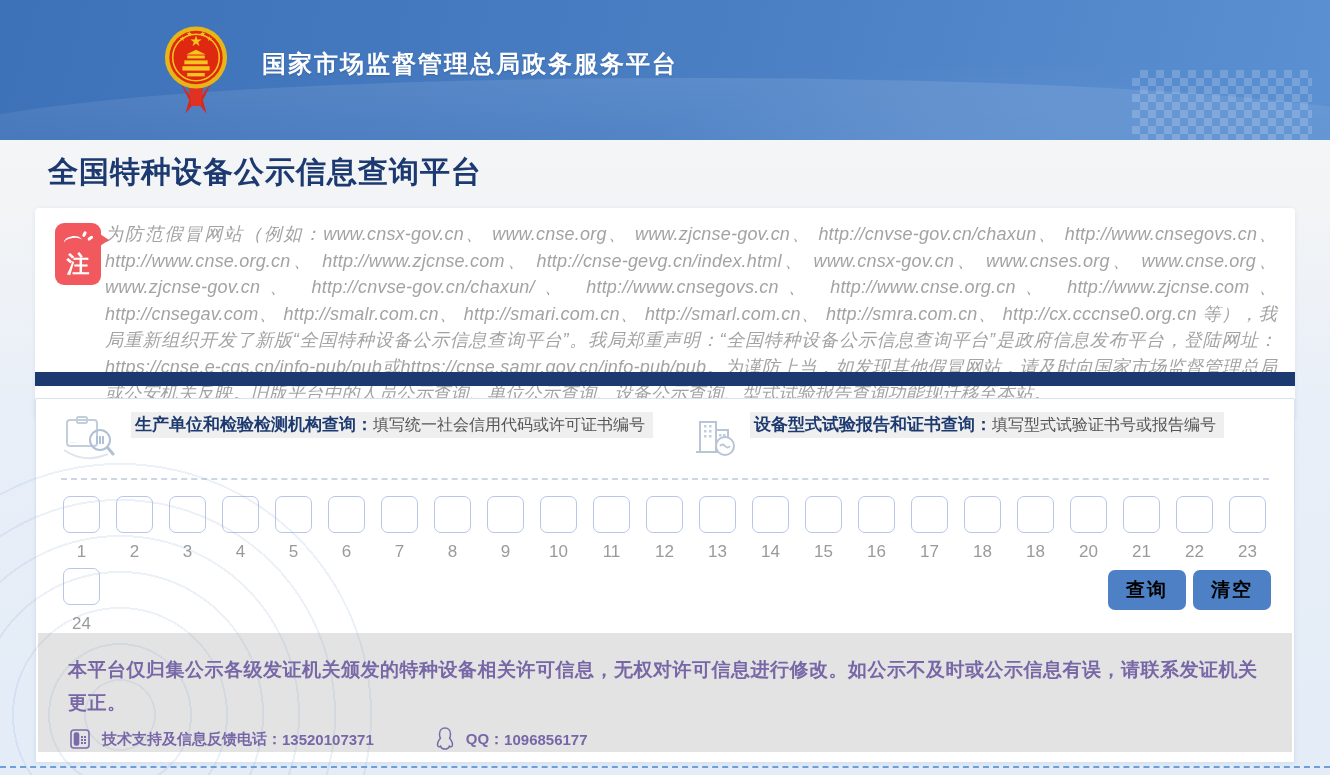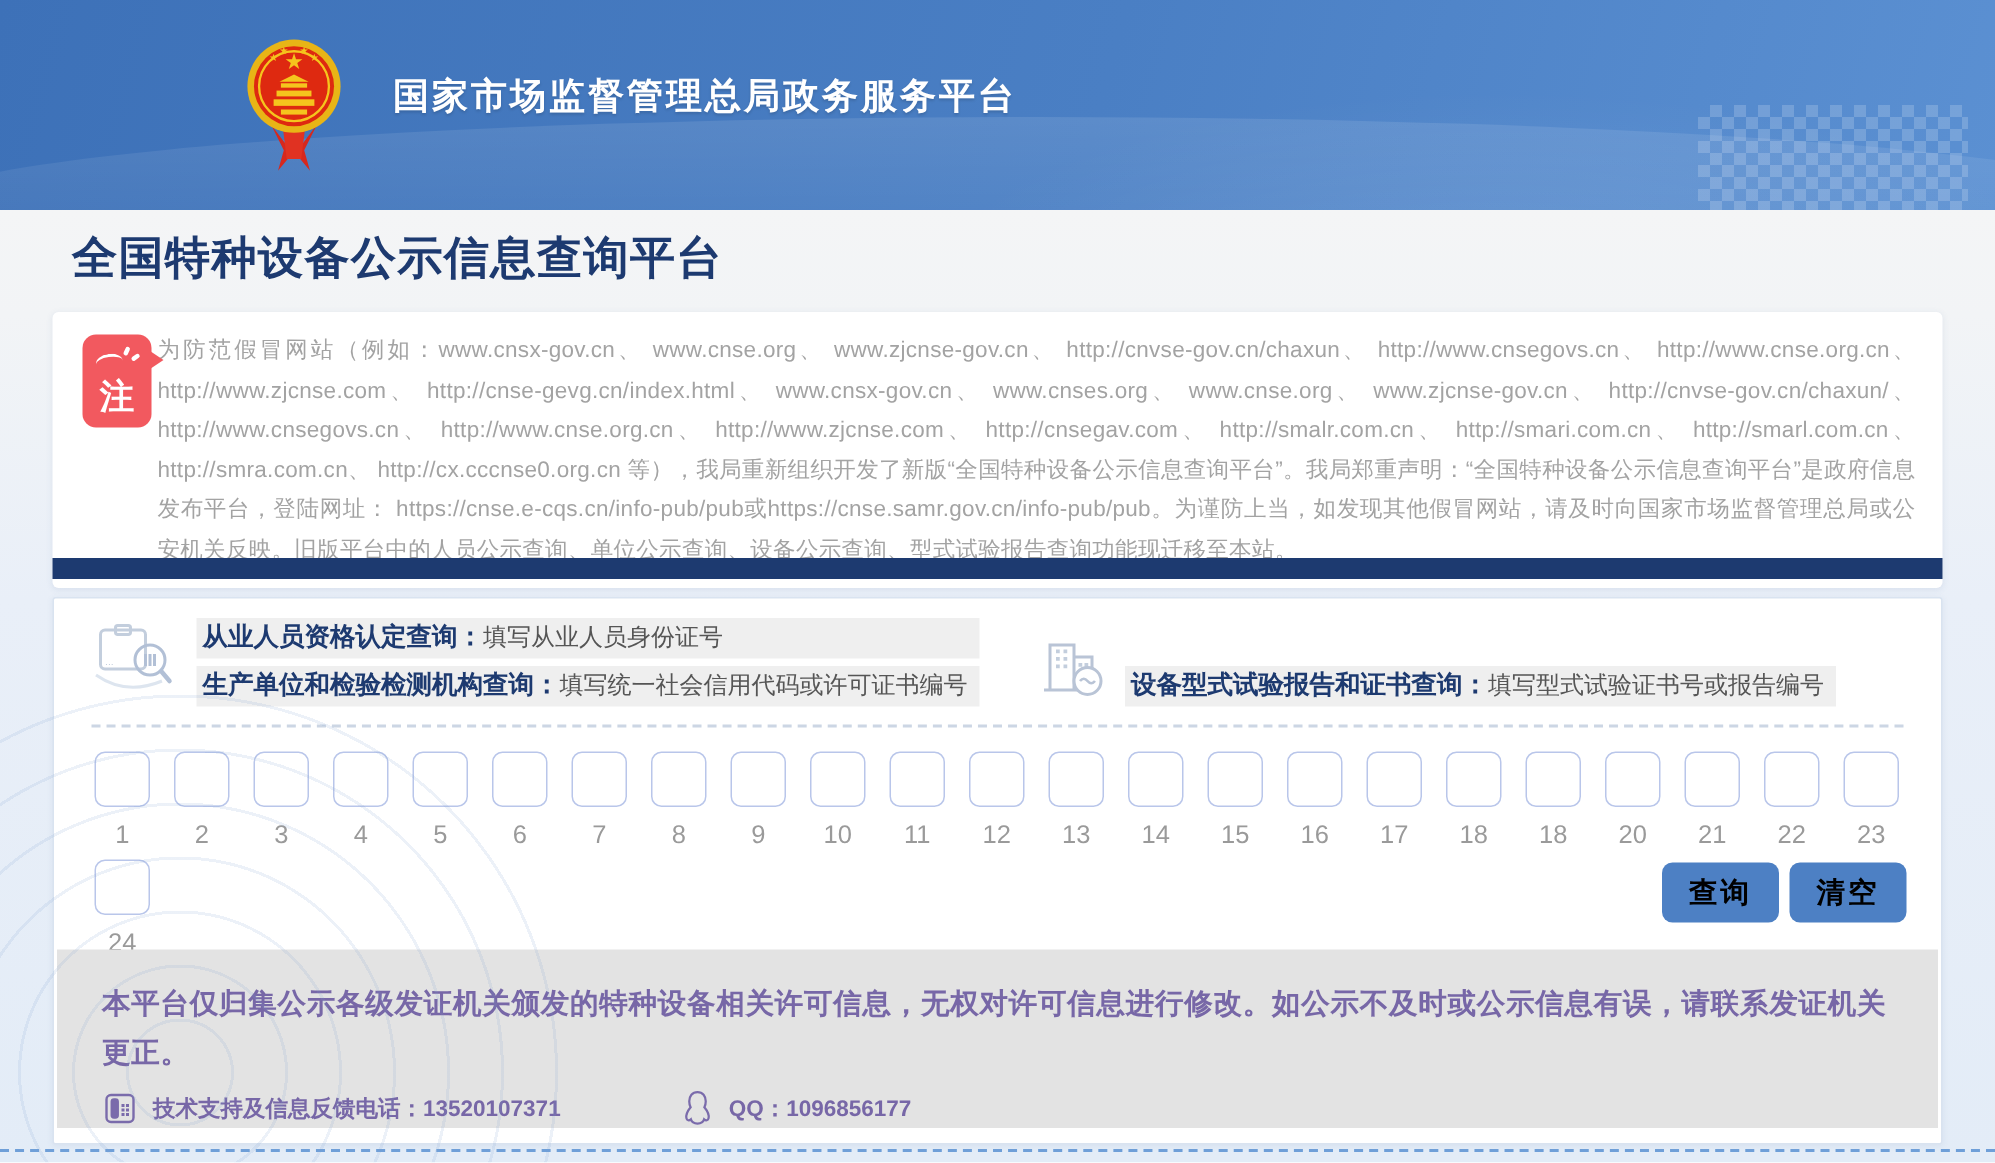--- a/index.html
+++ b/index.html
@@ -35,47 +35,47 @@
   .notice-badge { position:absolute; left:20px; top:15px; width:46px; height:62px; background:var(--notice-red,#f2595f);
           border-radius:9px; color:#fff; }
   .notice-badge .tri { position:absolute; right:-8px; top:11px; width:0; height:0;
           border-top:6px solid transparent; border-bottom:6px solid transparent; border-left:9px solid var(--notice-red,#f2595f); }
   .notice-badge .brow { position:absolute; left:9px; top:13px; width:18px; height:11px;
           border-top:2.5px solid #fff; border-radius:50%; transform:rotate(-8deg); }
   .notice-badge .tick1,.notice-badge .tick2 { position:absolute; width:2.5px; height:6px; background:#fff; border-radius:2px; }
   .notice-badge .tick1 { left:28px; top:8px; transform:rotate(25deg); }
   .notice-badge .tick2 { left:34px; top:12px; transform:rotate(55deg); }
   .notice-badge .zi { position:absolute; left:0; right:0; top:26px; text-align:center; font-size:23px; font-weight:700; }
-  .notice-text { font-size:15px; line-height:26.5px; color:#a3a3a3; text-align:justify; letter-spacing:.2px; }
+  .notice-text { font-size:18px; line-height:26.5px; color:#a3a3a3; text-align:justify; letter-spacing:.2px;font-style:italic; }
   
   .navybar { position:absolute; left:35px; top:372px; width:1260px; height:14px; background:var(--navy,#1d3a70); }
   
   .panel { position:absolute; left:35px; top:398px; width:1260px; height:365px; background:#fff;
           border:1px solid #d9e3f0; border-radius:2px; box-shadow:0 1px 4px rgba(70,100,150,.08); }
   .query-head { display:flex; justify-content:space-between; padding:13px 70px 0 25px; }
   .qgroup { display:flex; }
   .qgroup .qicon { flex:0 0 auto; margin-right:12px; }
   .qlines { display:flex; flex-direction:column; gap:5px; }
   .qline { font-size:16px; line-height:24px; background:#efefef; padding:1px 8px 1px 4px; white-space:nowrap; }
   .qlabel { font-weight:700; color:var(--navy,#16327d); font-size:17px; }
   .qhint { color:#555; }
-  .qgroup.right { align-items:flex-end; }
+  .qgroup.right { align-items:flex-start; }
   .dash-sep { margin:12px 25px 0 25px; border-top:2px dashed #ccd6e4; }
   .cells-area { position:relative; margin:16px 25px 0 27px; width:1208px; }
   .cells { display:flex; flex-wrap:wrap; column-gap:16px; row-gap:6px; width:1208px; }
   .cell { width:37px; }
   .cell-box { width:37px; height:37px; background:#fff; border:1px solid #b9c6ea; border-radius:7px; }
   .cell-num { margin-top:9px; text-align:center; font-size:17px; color:#9a9a9a; }
   .btns { position:absolute; right:0; top:74px; display:flex; gap:7px; }
   .btn { min-width:78px; height:40px; background:var(--button-blue,#4d80c4); color:#000000; border:none; border-radius:7px;
           font-size:19px; font-weight:700; font-family:Liberation Mono, monospace; letter-spacing:2px; cursor:pointer; padding:0 14px; }
   
   .disclaimer { position:absolute; left:2px; right:2px; top:234px; height:119px; background:#e3e3e3; padding:20px 30px 0 30px; }
   .disclaimer-text { font-size:19px; font-weight:700; color:var(--purple,#7767a7); line-height:33px; letter-spacing:.5px; }
-  .contact-row { display:flex; align-items:center; margin-top:7px; color:var(--purple,#7a6bab); font-size:15px; font-weight:700;gap:20px; }
+  .contact-row { display:flex; align-items:center; margin-top:7px; color:var(--purple,#7a6bab); font-size:15px; font-weight:700; }
   .contact-row .icon { margin-right:10px; display:flex; }
   .contact-item { display:flex; align-items:center; }
   .contact-item.qq { margin-left:60px; }
   .bottom-dash { position:absolute; left:0; top:766px; width:1330px; border-top:2px dashed #6f9fd8; }
 </style>
 </head>
 <body>
 
 <div class="page">
 
@@ -134,21 +134,20 @@
             <circle cx="39" cy="28" r="10" stroke="#b2c0d6"></circle>
             <line x1="36" y1="24" x2="36" y2="32" stroke="#b2c0d6"></line>
             <line x1="39" y1="24" x2="39" y2="32" stroke="#b2c0d6"></line>
             <line x1="42" y1="24" x2="42" y2="32" stroke="#b2c0d6"></line>
             <line x1="46.5" y1="35.5" x2="52" y2="42" stroke="#b2c0d6" stroke-linecap="round" stroke-width="3"></line>
             <path d="M3 38 q20 14 44 4" stroke="#dde5ef"></path>
             <text x="9" y="31" font-size="7" fill="#c3cedd" stroke="none">...</text>
           </svg>
         </span>
         <div class="qlines">
-          <div class="qline"><span class="qlabel">从业人员资格认定查询：</span><span class="qhint">填写从业人员身份证号</span></div>
           <div class="qline"><span class="qlabel">生产单位和检验检测机构查询：</span><span class="qhint">填写统一社会信用代码或许可证书编号</span></div>
         </div>
       </div>
 
       <div class="qgroup right">
         <span class="qicon">
           <svg width="46" height="46" viewBox="0 0 46 46" fill="none" stroke="#b9c4d6" stroke-width="2">
             <path d="M8 40 V10 h16 v30"></path>
             <path d="M24 18 h12 v22"></path>
             <line x1="4" y1="40" x2="30" y2="40"></line>

